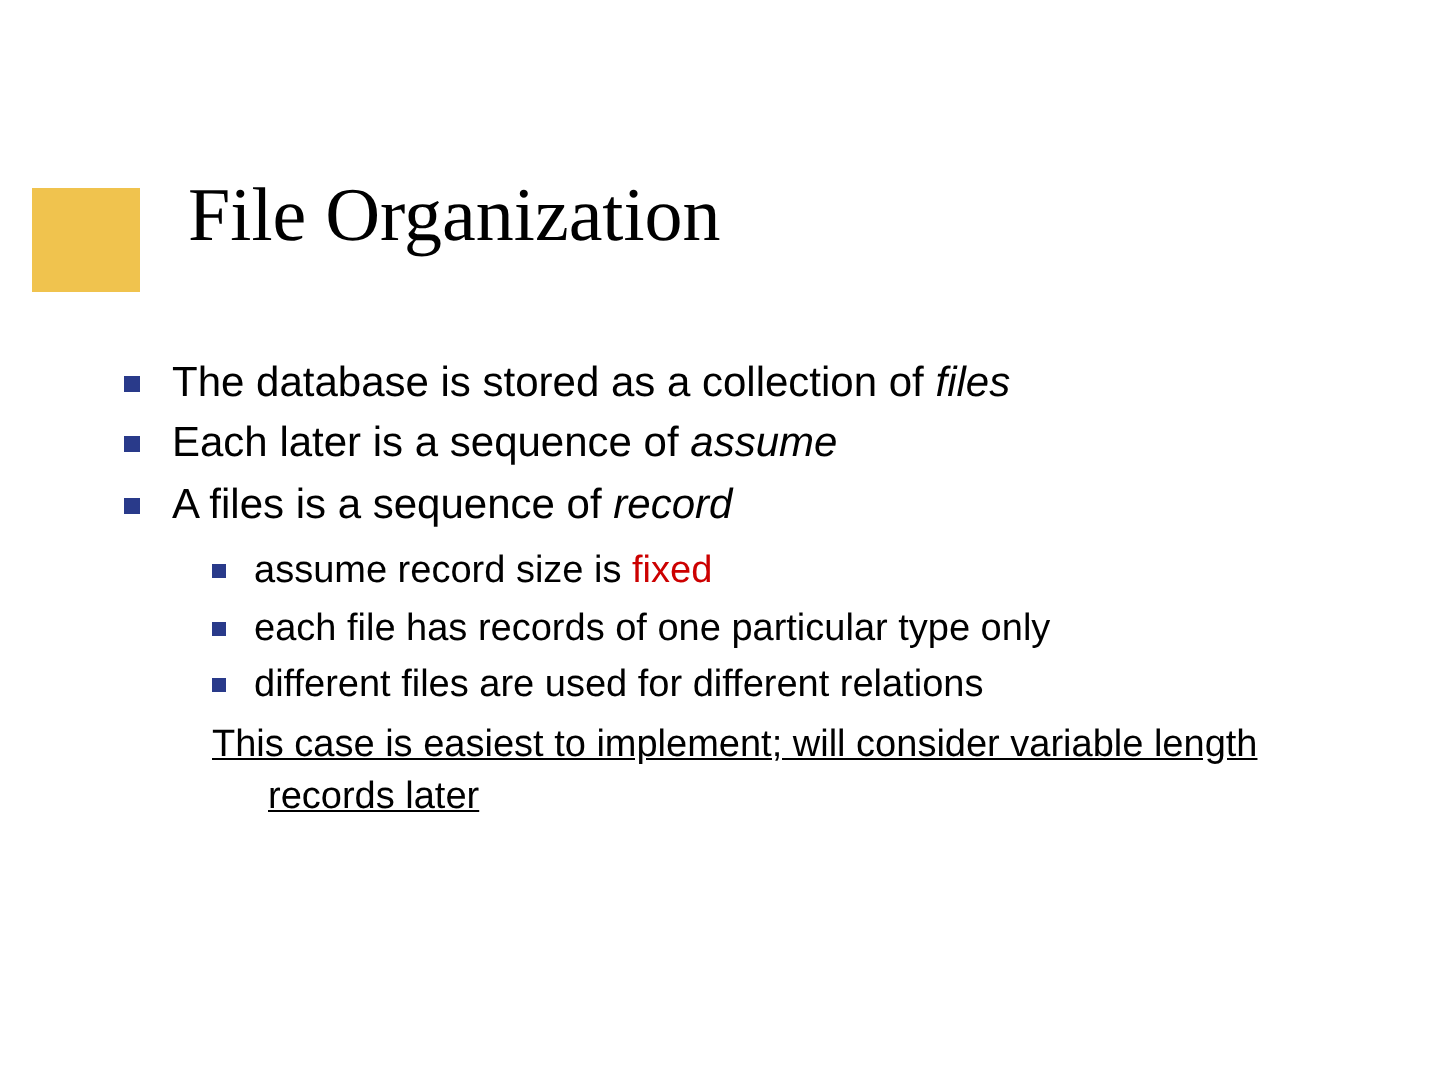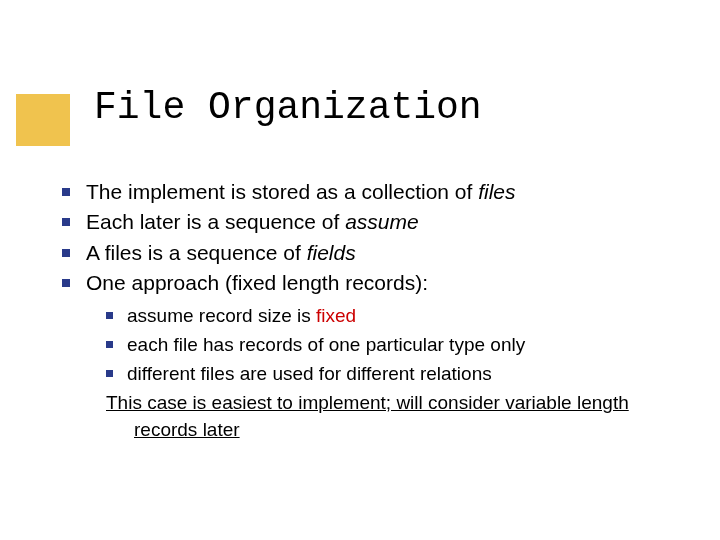--- a/index.html
+++ b/index.html
@@ -27,21 +27,21 @@
     background: #f0c34e;
   }
   .title {
     position: absolute;
     top: 86px;
     left: 94px;
     font-size: 38px;
     font-weight: 400;
     letter-spacing: 0px;
     color: #000000;
-    font-family: Liberation Mono, monospace;
+    font-family: Liberation Serif, serif;
   }
   .body {
     position: absolute;
     top: 178px;
     left: 62px;
     width: 600px;
     font-size: 21px;
     line-height: 1.35;
   }
   .b1 {
@@ -97,37 +97,33 @@
 <body>
 
 <div class="slide">
   <div class="accent-box"></div>
   <div class="title">File Organization</div>
 
   <div class="body">
 
     <div class="b1">
       <div class="bullet-sq"></div>
-      <div class="b1-text"><span>The implement is stored as a collection of </span><span class="ital">files</span></div>
+      <div class="b1-text"><span>The database is stored as a collection of </span><span class="ital">files</span></div>
     </div>
 
     <div class="b1">
       <div class="bullet-sq"></div>
       <div class="b1-text"><span>Each later is a sequence of </span><span class="ital">assume</span></div>
     </div>
 
     <div class="b1">
       <div class="bullet-sq"></div>
-      <div class="b1-text"><span>A files is a sequence of </span><span class="ital">fields</span></div>
+      <div class="b1-text"><span>A files is a sequence of </span><span class="ital">record</span></div>
     </div>
 
-    <div class="b1">
-      <div class="bullet-sq"></div>
-      <div class="b1-text"><span>One approach (fixed length records):</span></div>
-    </div>
 
     <div class="sub">
       <div class="b2">
         <div class="bullet-sq-sm"></div>
         <div><span>assume record size is </span><span class="fixed-word">fixed</span></div>
       </div>
       <div class="b2">
         <div class="bullet-sq-sm"></div>
         <div>each file has records of one particular type only</div>
       </div>

